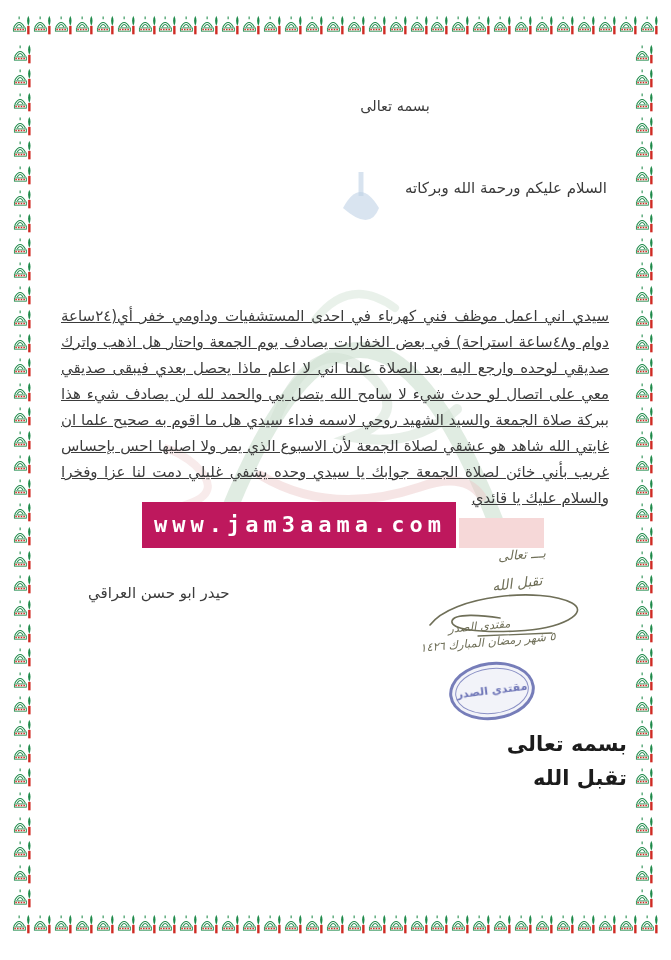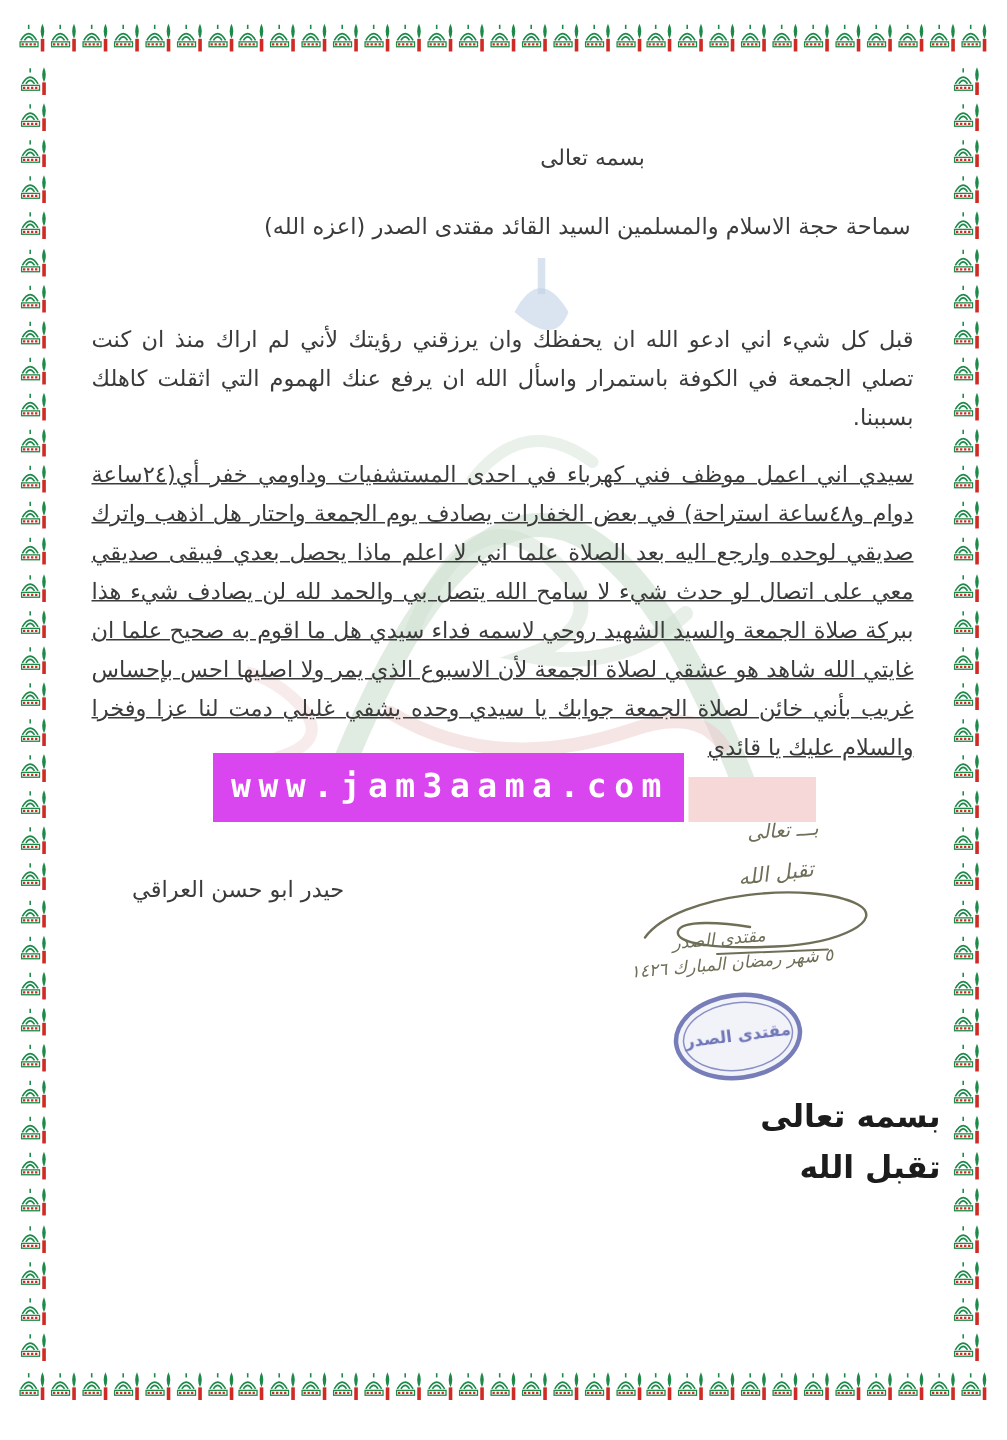--- a/index.html
+++ b/index.html
@@ -23,21 +23,21 @@
   .txt { position:absolute; direction:rtl; color:#3b3b3b; z-index:2; }
   .bismillah-top { left:290px; top:98px; width:210px; text-align:center; font-size:14.5px; }
   .addressee  { right:64px; top:142px; width:560px; text-align:right; font-size:15px; }
   .salutation { right:64px; top:179px; width:560px; text-align:right; font-size:15px; }
   .para { right:62px; width:548px; font-size:15px; line-height:26px; text-align:justify; }
   .para1 { top:213px; }
   .para2 { top:303px;text-decoration:underline; }
   .sender { left:88px; top:552px; font-size:15px;margin-top:32px; }
   
   .wm-box  { position:absolute; left:142px; top:502px; width:316px; height:46px;
-             background:#d946ef; z-index:1; }
+             background:#be185d; z-index:1; }
   .wm-tail { position:absolute; left:459px; top:518px; width:85px; height:30px;
              background:#f6d8d8; z-index:1; }
   .wm-url  { width:100%; height:100%; line-height:46px; text-align:center;
              color:#ffffff; font-family:"DejaVu Sans Mono", monospace;
              font-size:22px; letter-spacing:5px; font-weight:bold; }
   .wm-divider { position:absolute; left:456px; top:502px; width:3px; height:46px;
              background:#ffffff; z-index:1; }
   
   .hand { position:absolute; direction:rtl; color:#6f6f58; z-index:2; font-style:italic; }
   .hw-bismillah { left:498px; top:547px; font-size:13px; transform:rotate(-4deg); }
@@ -1688,22 +1688,21 @@
     <path d="M-60 340 q50 -30 90 5 q30 28 -10 40" fill="none" stroke="#ecc6c6" stroke-width="8" stroke-linecap="round" opacity="0.35"></path>
   </svg>
 
   <div class="wm-box">
     <div class="wm-url">www.jam3aama.com</div>
   </div>
   <div class="wm-divider"></div>
   <div class="wm-tail"></div>
 
   <div class="txt bismillah-top">بسمه تعالى</div>
-  <div class="txt addressee">سماحة حجة الاسلام والمسلمين السيد القائد مقتدى الصدر (اعزه الله)</div>
-  <div class="txt para para1">قبل كل شيء اني ادعو الله ان يحفظك وان يرزقني رؤيتك لأني لم اراك منذ ان كنت تصلي الجمعة في الكوفة باستمرار واسأل الله ان يرفع عنك الهموم التي اثقلت كاهلك بسببنا.</div>
+  <div class="txt salutation">السلام عليكم ورحمة الله وبركاته</div>
   <div class="txt para para2">سيدي اني اعمل موظف فني كهرباء في احدى المستشفيات وداومي خفر أي(٢٤ساعة دوام و٤٨ساعة استراحة) في بعض الخفارات يصادف يوم الجمعة واحتار هل اذهب واترك صديقي لوحده وارجع اليه بعد الصلاة علما اني لا اعلم ماذا يحصل بعدي فيبقى صديقي معي على اتصال لو حدث شيء لا سامح الله يتصل بي والحمد لله لن يصادف شيء هذا ببركة صلاة الجمعة والسيد الشهيد روحي لاسمه فداء سيدي هل ما اقوم به صحيح علما ان غايتي الله شاهد هو عشقي لصلاة الجمعة لأن الاسبوع الذي يمر ولا اصليها احس بإحساس غريب بأني خائن لصلاة الجمعة جوابك يا سيدي وحده يشفي غليلي دمت لنا عزا وفخرا والسلام عليك يا قائدي</div>
   <div class="txt sender">حيدر ابو حسن العراقي</div>
 
   <div class="hand hw-bismillah">بـــ تعالى</div>
   <div class="hand hw-taqabbal">تقبل الله</div>
 
   <svg class="sig-svg" width="180" height="58" viewBox="0 0 180 58" xmlns="http://www.w3.org/2000/svg">
     <path d="M10 40 C32 10 122 2 152 18 C170 28 142 44 97 46 C57 48 30 44 32 36 C34 28 62 30 80 33" fill="none" stroke="#6f6f58" stroke-width="1.6" stroke-linecap="round"></path>
     <path d="M58 51 L132 48" fill="none" stroke="#6f6f58" stroke-width="1.3" stroke-linecap="round"></path>
   </svg>

